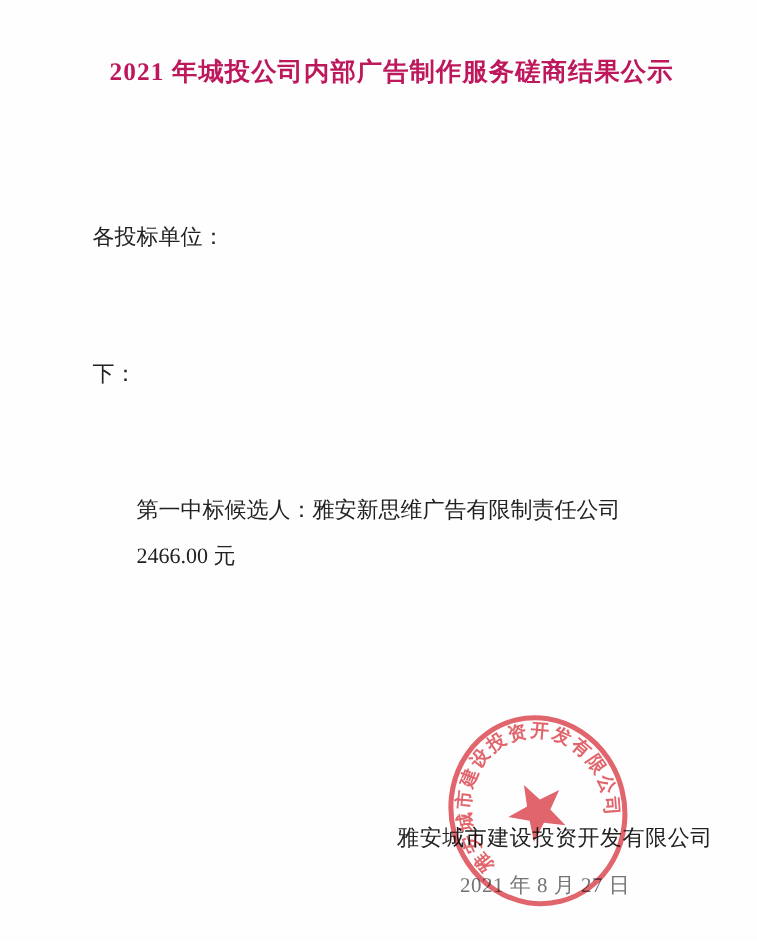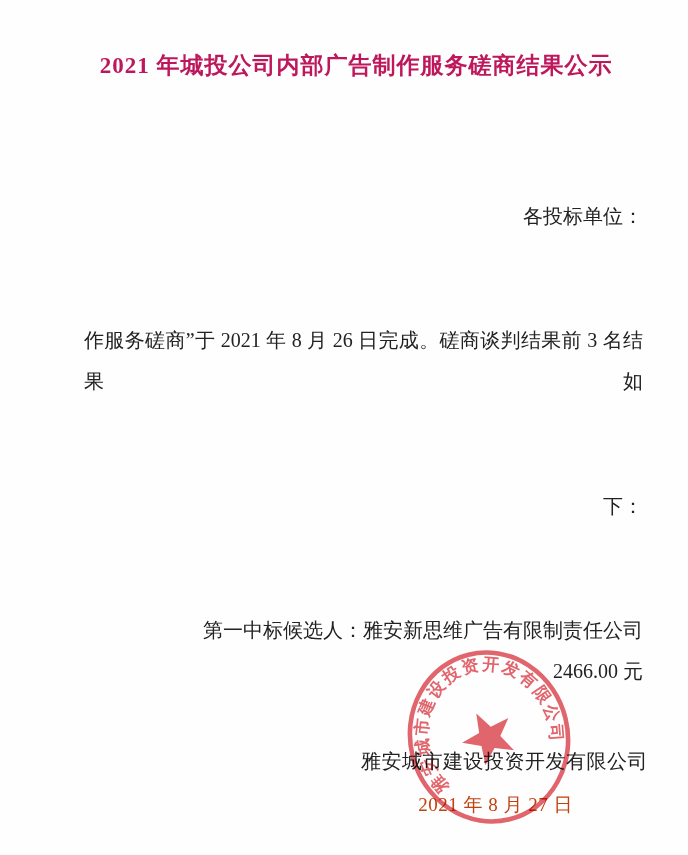--- a/index.html
+++ b/index.html
@@ -31,42 +31,42 @@
   .body-text {
     position: absolute;
     top: 113px;
     left: 84px;
     width: 559px;
     font-size: 20px;
     line-height: 41.4px;
     white-space: pre-wrap;
     color: #222;
   }
-  .line { min-height: 41.4px; text-align: right; }
+  .line { min-height: 41.4px; }
   .line.indent { padding-left: 40px; }
   .line.justify {
     text-align: justify;
     text-align-last: justify;
     text-justify: inter-ideograph;
   }
   .signature-company {
     position: absolute;
     top: 748px;
     right: 40px;
     font-size: 20px;
     letter-spacing: 0.5px;
     color: #222;
   }
   .signature-date {
     position: absolute;
     top: 792px;
     right: 115px;
     font-size: 19px;
     letter-spacing: 0.5px;
-    color: #c2410c;
+    color: #737373;
   }
   .seal {
     position: absolute;
     left: 402px;
     top: 646px;
     width: 174px;
     height: 182px;
     mix-blend-mode: multiply;
     opacity: 0.85;
     transform: rotate(-14deg);
@@ -82,21 +82,20 @@
 </style>
 </head>
 <body>
 
 <div class="page">
 
   <h1 class="doc-title">2021 年城投公司内部广告制作服务磋商结果公示</h1>
 
   <div class="body-text">
     <div class="line">各投标单位：</div>
-    <div class="line justify">作服务磋商”于 2021 年 8 月 26 日完成。磋商谈判结果前 3 名结果如</div>
     <div class="line">下：</div>
     <div class="line indent">第一中标候选人：雅安新思维广告有限制责任公司    2466.00 元</div>
     
     
     
     
     
     
     
     

